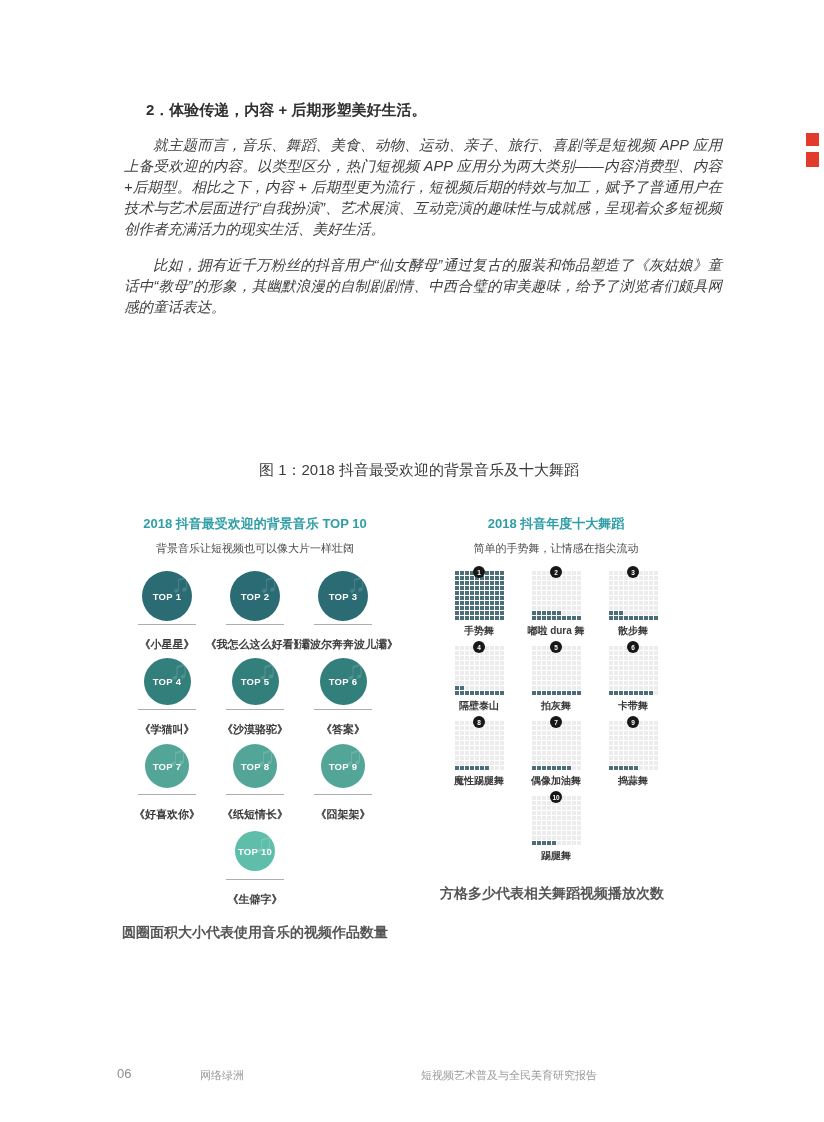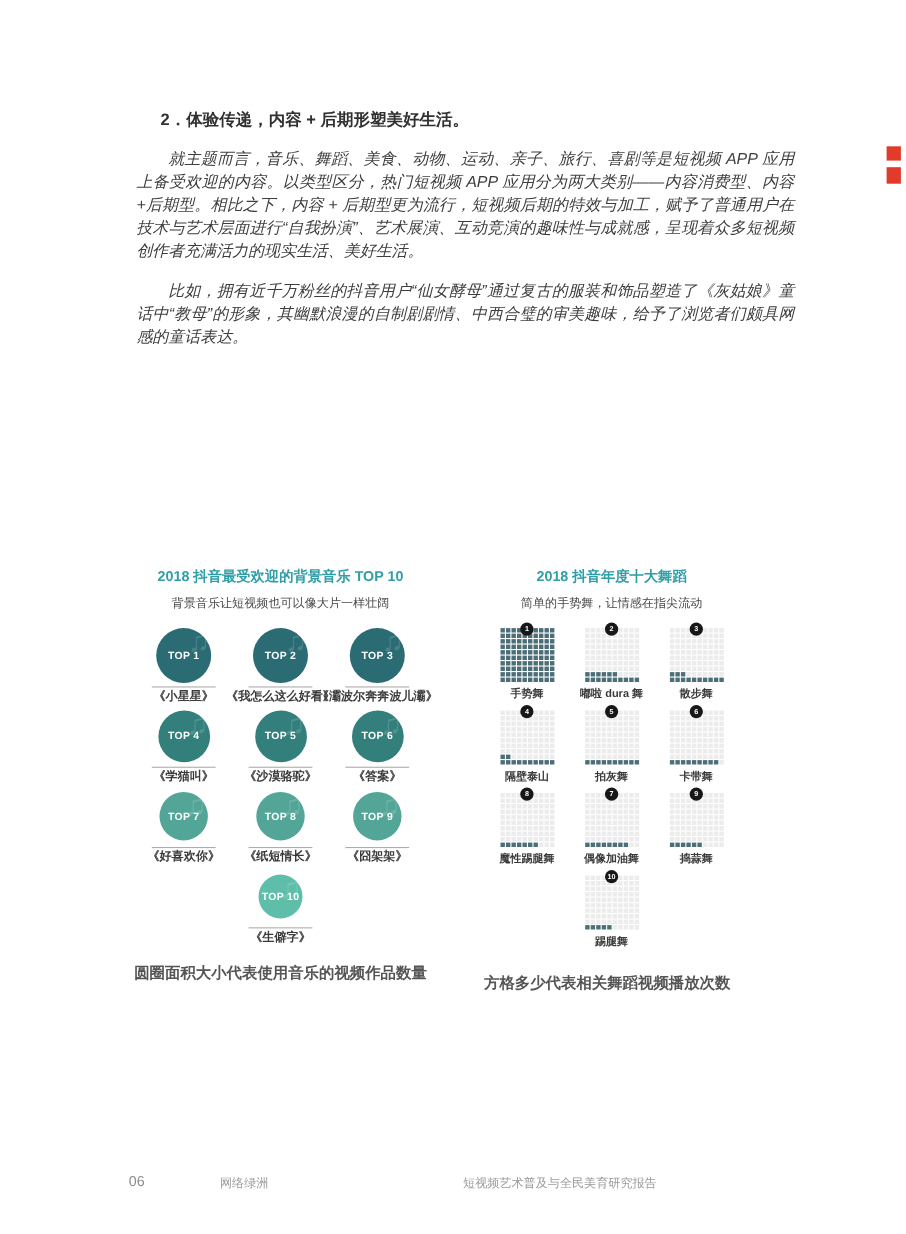--- a/index.html
+++ b/index.html
@@ -23,21 +23,21 @@
   
   .music-chart{position:absolute;left:122px;top:0;width:266px;}
   .music-rows{margin-top:14px;}
   .music-row{display:flex;justify-content:center;}
   .music-cell{width:88px;display:flex;flex-direction:column;align-items:center;margin-bottom:3px;}
   .circle-wrap{height:52px;display:flex;align-items:center;justify-content:center;}
   .music-circle{border-radius:50%;position:relative;overflow:hidden;display:flex;align-items:center;justify-content:center;}
   .music-circle .top-label{position:relative;z-index:2;color:#fff;font-weight:bold;font-size:9.5px;letter-spacing:.3px;}
   .music-circle .note{position:absolute;right:1px;top:-3px;font-size:27px;color:rgba(255,255,255,.15);z-index:1;}
   .underline{width:58px;border-top:1px solid #adadad;margin-top:2px;}
-  .music-label{font-size:11px;font-weight:bold;color:#3a3a3a;margin-top:0;white-space:nowrap;text-align:center;}
+  .music-label{font-size:11px;font-weight:bold;color:#3a3a3a;margin-top:12px;white-space:nowrap;text-align:center;}
   
   .dance-chart{position:absolute;left:440px;top:0;width:232px;}
   .dance-rows{margin-top:15px;}
   .dance-row{display:flex;justify-content:center;}
   .dance-cell{width:77px;display:flex;flex-direction:column;align-items:center;margin-bottom:8px;}
   .waffle-wrap{position:relative;}
   .waffle{display:grid;grid-template-columns:repeat(10,4px);grid-auto-rows:4px;gap:1px;}
   .sq{background:#ececec;}
   .sq.on{background:#4c6e78;}
   .badge{position:absolute;top:-5px;left:50%;transform:translateX(-50%);width:12px;height:12px;
@@ -61,20 +61,21 @@
 
   <div class="textblock">
     <div class="doc-heading">2．体验传递，内容 + 后期形塑美好生活。</div>
     <p>就主题而言，音乐、舞蹈、美食、动物、运动、亲子、旅行、喜剧等是短视频 APP 应用上备受欢迎的内容。以类型区分，热门短视频 APP 应用分为两大类别——内容消费型、内容+后期型。相比之下，内容 + 后期型更为流行，短视频后期的特效与加工，赋予了普通用户在技术与艺术层面进行“自我扮演”、艺术展演、互动竞演的趣味性与成就感，呈现着众多短视频创作者充满活力的现实生活、美好生活。</p>
     <p>比如，拥有近千万粉丝的抖音用户“仙女酵母”通过复古的服装和饰品塑造了《灰姑娘》童话中“教母”的形象，其幽默浪漫的自制剧剧情、中西合璧的审美趣味，给予了浏览者们颇具网感的童话表达。</p>
   </div>
 
   <div class="red-mark m1"></div>
   <div class="red-mark m2"></div>
 
+  <div class="figure-caption">图 1：2018 抖音最受欢迎的背景音乐及十大舞蹈</div>
 
   <div class="charts">
 
     <div class="music-chart">
       <div class="chart-title">2018 抖音最受欢迎的背景音乐 TOP 10</div>
       <div class="chart-sub">背景音乐让短视频也可以像大片一样壮阔</div>
       <div class="music-rows">
           <div class="music-row">
             <div class="music-cell">
               <div class="circle-wrap">

